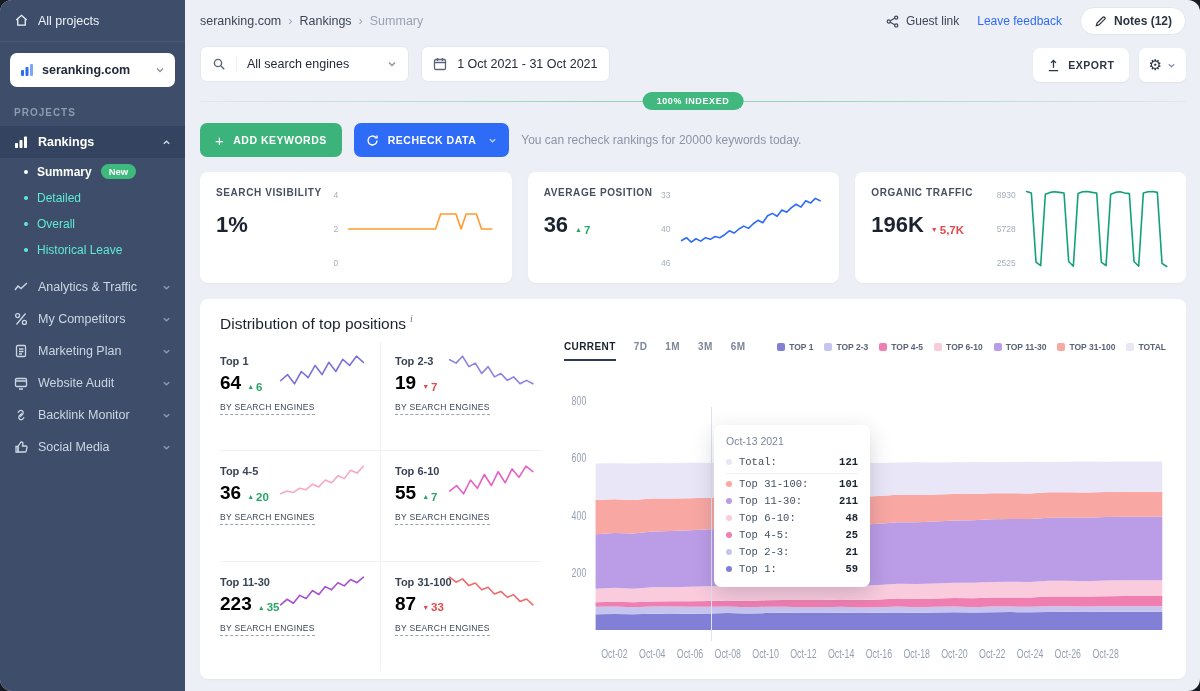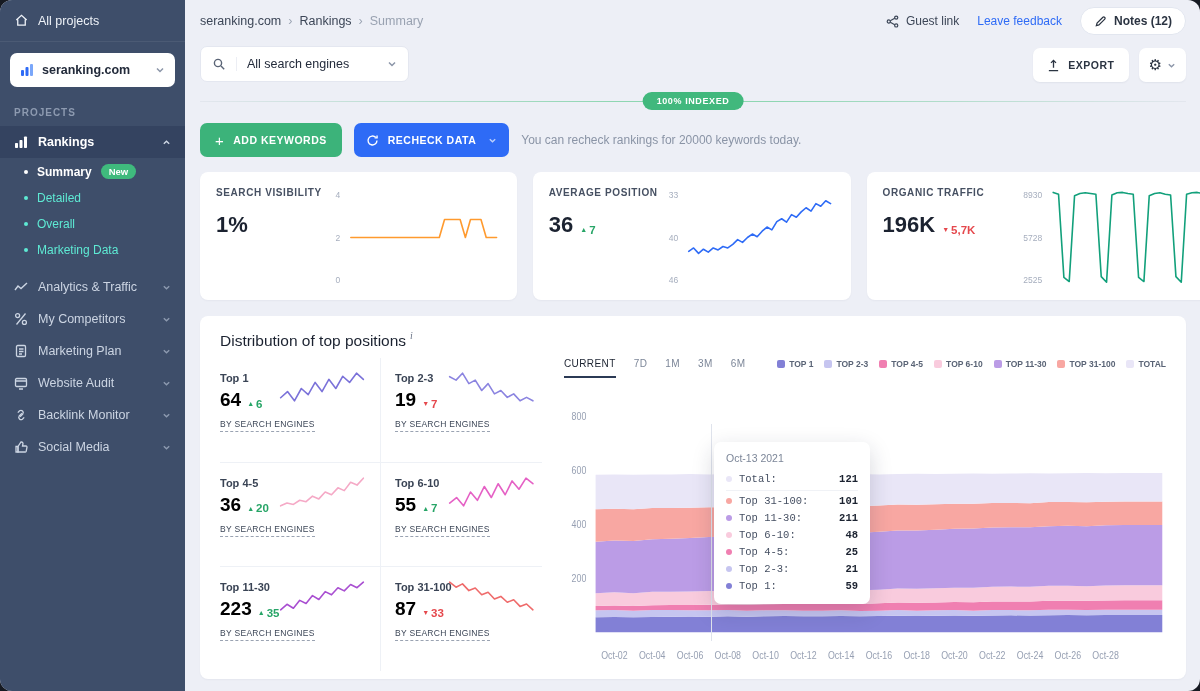--- a/index.html
+++ b/index.html
@@ -47,21 +47,21 @@
   .indexed-badge { position:absolute; left:50%; top:50%; transform:translate(-50%,-50%); background:#41b87d; color:#fff; font-size:9px; font-weight:700; letter-spacing:.6px; padding:4px 14px; border-radius:10px; }
 
   .actions { display:flex; align-items:center; gap:12px; margin:9px 0 15px; flex-shrink:0; }
   .add-btn { background:#3cb37a; color:#fff; border-radius:7px; height:34px; padding:0 15px; display:flex; align-items:center; gap:9px; font-size:10.5px; font-weight:700; letter-spacing:.5px; cursor:pointer; }
   .add-btn .plus { font-size:15px; font-weight:400; }
   .recheck-btn { background:#2e6bf6; color:#fff; border-radius:7px; height:34px; padding:0 12px; display:flex; align-items:center; gap:9px; font-size:10.5px; font-weight:700; letter-spacing:.5px; cursor:pointer; }
   .recheck-btn .chev { color:#bcd0fb; margin-left:3px; }
   .hint { font-size:12px; color:#8a94a6; }
 
   .metrics { display:flex; gap:16px; flex-shrink:0; }
-  .metric-card { flex:1; background:#fff; border-radius:8px; padding:15px 16px 12px; height:128px; display:flex; box-shadow:0 1px 2px rgba(20,30,60,.04); }
+  .metric-card { flex:1; background:#fff; border-radius:8px; padding:15px 16px 12px; height:111px; display:flex; box-shadow:0 1px 2px rgba(20,30,60,.04); }
   .m-left { width:42%; display:flex; flex-direction:column; }
   .m-label { font-size:10px; font-weight:700; letter-spacing:.6px; color:#465062; }
   .m-value-row { margin-top:14px; display:flex; align-items:baseline; gap:7px; }
   .m-value { font-size:22px; font-weight:700; color:#1b2230; }
   .delta { font-size:11.5px; font-weight:700; display:inline-flex; align-items:center; gap:2px; }
   .delta .tri { font-size:7px; }
   .delta.up { color:#27a567; }
   .delta.down { color:#e5484d; }
   .m-right { flex:1; display:flex; gap:7px; min-width:0; }
   .m-axis { display:flex; flex-direction:column; justify-content:space-between; align-items:flex-end; font-size:8.5px; color:#a6aebe; padding:3px 0; }
@@ -80,21 +80,21 @@
   .s-label { font-size:11px; color:#3a4455; font-weight:700; }
   .s-value-row { margin-top:5px; display:flex; align-items:baseline; gap:6px; }
   .s-value { font-size:19px; font-weight:700; color:#000000; }
   .s-link { margin-top:8px; font-size:8.5px; font-weight:400; letter-spacing:.3px; color:#3c4657; align-self:flex-start; border-bottom:1px dashed #9aa3b2; padding-bottom:2px; cursor:pointer; }
   .s-spark { position:absolute; top:12px; right:6px; width:55%; height:34px; }
   .stat-cell:nth-child(odd) .s-spark { right:14px; }
 
   .chart-col { flex:1; display:flex; flex-direction:column; padding-left:22px; min-width:0; }
   .chart-top { display:flex; align-items:flex-start; flex-shrink:0; }
   .tabs { display:flex; gap:18px; }
-  .tab { font-size:10px; font-weight:400; letter-spacing:.4px; color:#7c8698; padding-bottom:7px; border-bottom:2px solid transparent; cursor:pointer; }
+  .tab { font-size:10px; font-weight:700; letter-spacing:.4px; color:#7c8698; padding-bottom:7px; border-bottom:2px solid transparent; cursor:pointer; }
   .tab.active { color:#1b2230; border-color:#2b3a55; }
   .legend { margin-left:auto; display:flex; gap:11px; align-items:center; padding-top:1px; }
   .legend-item { display:flex; align-items:center; gap:4px; font-size:8.5px; font-weight:700; color:#5a6476; white-space:nowrap; cursor:pointer; }
   .chip { width:8px; height:8px; border-radius:2px; }
 
   .chart-wrap { position:relative; flex:1; min-height:0; }
   .chart-wrap svg { width:100%; height:100%; display:block; }
   .axis-label { font-size:9.5px; fill:#97a0b3; }
 
   .tooltip { position:absolute; left:150px; top:64px; width:156px; background:#fff; border-radius:7px; box-shadow:0 7px 22px rgba(25,35,60,.18); padding:10px 12px 9px; z-index:2; }
@@ -163,21 +163,21 @@
       <div class="sub-item">
         <span class="dot"></span>
         <span>Detailed</span>
       </div>
       <div class="sub-item">
         <span class="dot"></span>
         <span>Overall</span>
       </div>
       <div class="sub-item">
         <span class="dot"></span>
-        <span>Marketing Data</span>
+        <span>Historical Leave</span>
       </div>
 
       <div class="sb-item" style="margin-top:8px">
         <span class="icon">
           <svg width="14" height="14" viewBox="0 0 14 14" fill="none" stroke="currentColor" stroke-width="1.4">
               <path d="M1 10l3-4 3 2.5L13 3"></path>
             </svg>
         </span>
         <span>Analytics &amp; Traffic</span>
         <span class="chev icon">
@@ -301,20 +301,29 @@
               <circle cx="6" cy="6" r="3.6"></circle>
               <path d="M9 9l3.2 3.2"></path>
             </svg>
         </span>
         <span style="padding-right:28px">All search engines</span>
         <span class="icon" style="color:#8b95a8">
           <svg width="10" height="10" viewBox="0 0 10 10" fill="none" stroke="currentColor" stroke-width="1.5">
               <path d="M2 3.5 5 6.5 8 3.5"></path>
             </svg>
         </span>
+      </div>
+      <div class="white-box">
+        <span class="icon" style="color:#5a6476">
+          <svg width="14" height="14" viewBox="0 0 14 14" fill="none" stroke="currentColor" stroke-width="1.3">
+              <rect x="1.5" y="2.5" width="11" height="10" rx="1.3"></rect>
+              <path d="M1.5 5.5h11M4.5 1v3M9.5 1v3"></path>
+            </svg>
+        </span>
+        <span>1 Oct 2021 - 31 Oct 2021</span>
       </div>
       <div class="toolbar-right">
         <div class="export-btn">
           <span class="icon">
             <svg width="13" height="13" viewBox="0 0 14 14" fill="none" stroke="currentColor" stroke-width="1.4">
                 <path d="M7 9.5V1.8M4.3 4.2 7 1.5l2.7 2.7M2 12.5h10"></path>
               </svg>
           </span>
           <span>EXPORT</span>
         </div>

